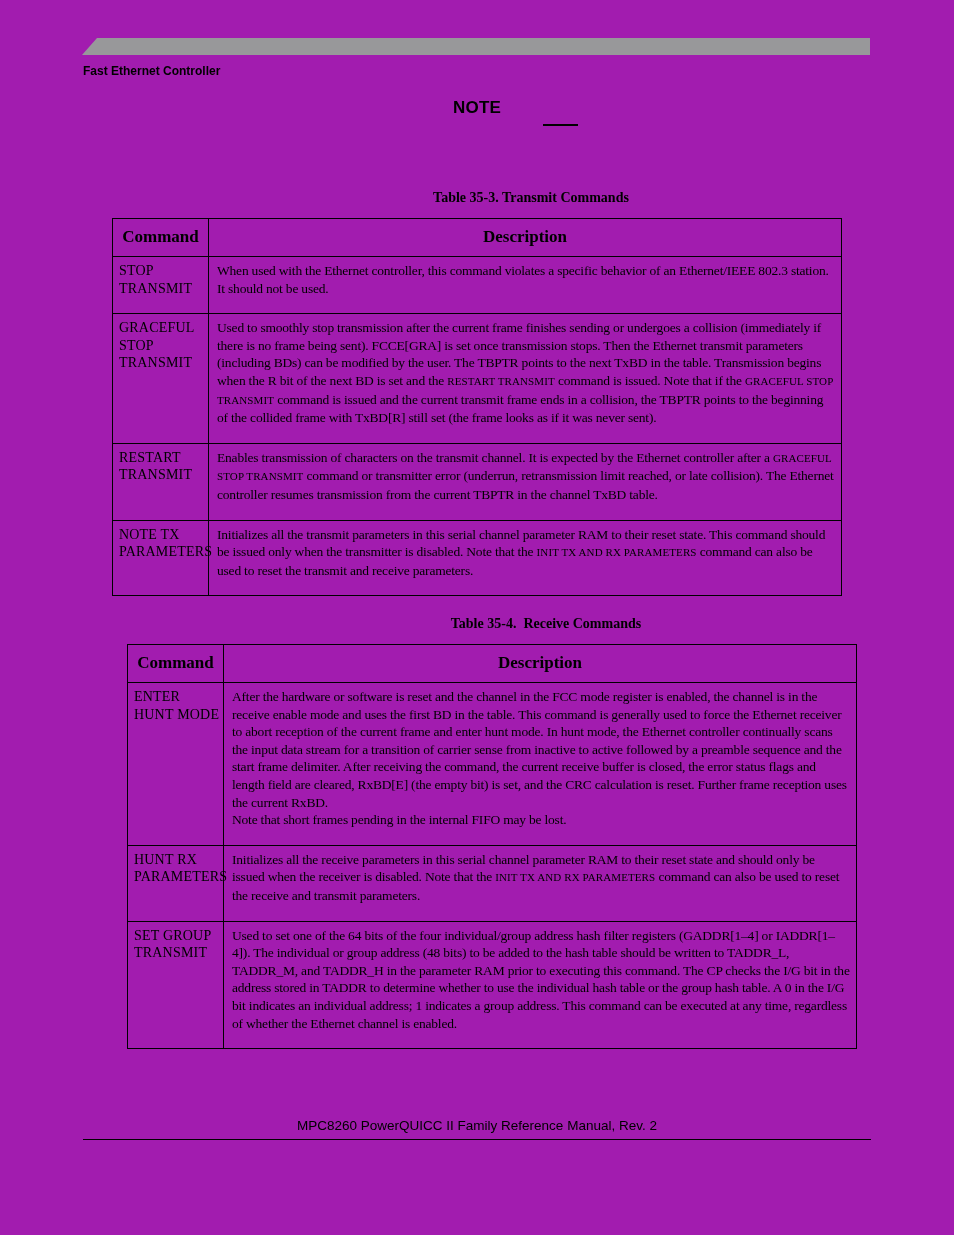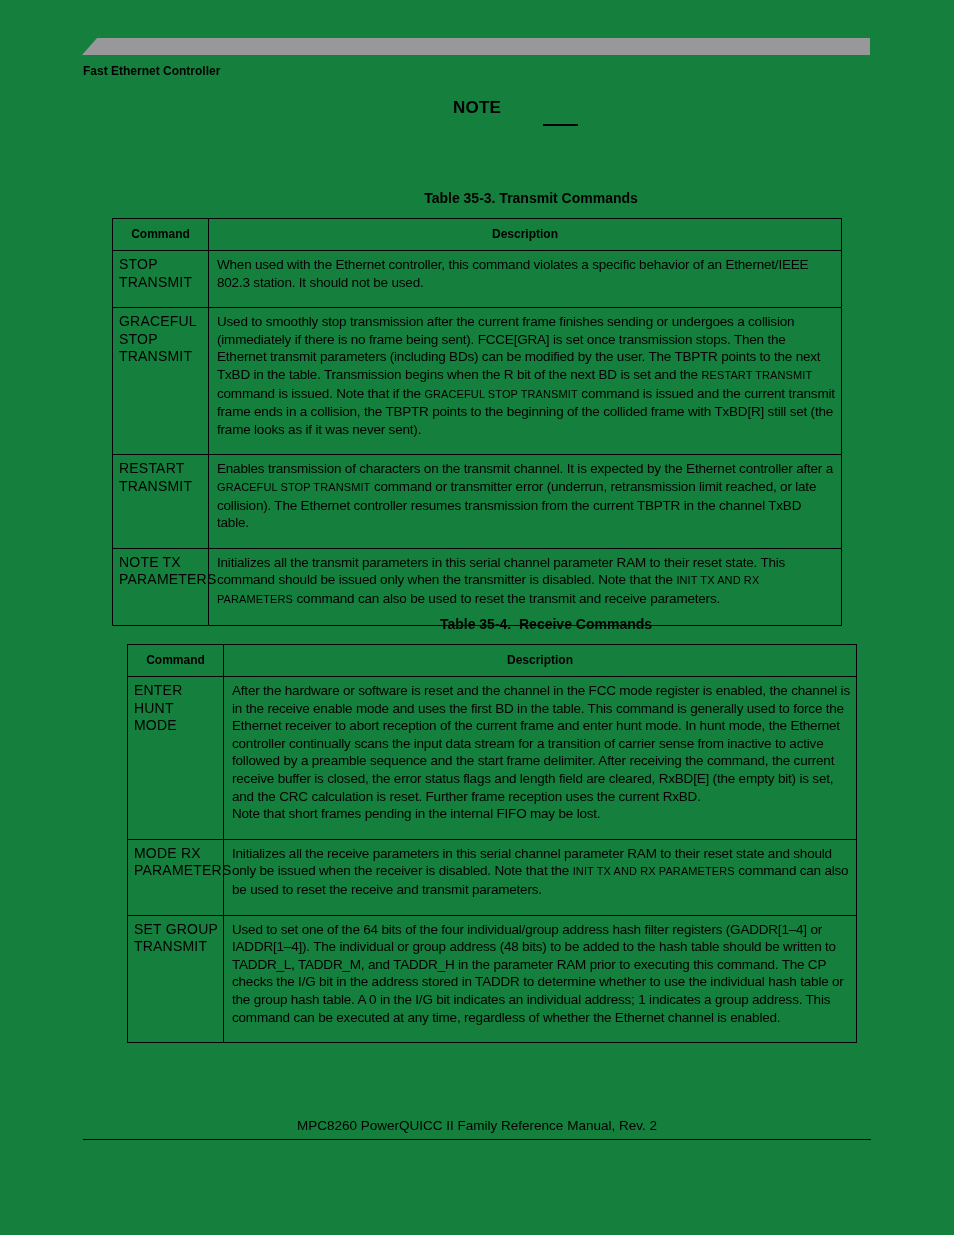--- a/index.html
+++ b/index.html
@@ -1,20 +1,20 @@
 <!DOCTYPE html>
 <html><head>
 <meta charset="utf-8">
 <style>
   html, body { margin: 0; padding: 0; background: #ffffff; }
   .page {
     position: relative;
     width: 954px;
     height: 1235px;
-    background: #15803d;
+    background: #a21caf;
     font-family: "Liberation Sans", sans-serif;
     color: #000;
     overflow: hidden;
   }
 
   
   .header-bar {
     position: absolute;
     left: 82px; top: 38px;
     width: 788px; height: 17px;
@@ -37,21 +37,21 @@
     font-weight: bold;
     letter-spacing: 0.2px;
   }
   .note-rule {
     position: absolute;
     left: 543px; top: 124px;
     width: 35px; height: 0;
     border-top: 2px solid #000;
   }
 
-  .tbl-section { position: absolute; left: 112px; width: 838px; }
+  .tbl-section { position: absolute; left: 112px; width: 838px; font-family: Liberation Serif, serif; }
   .tbl-section-1 { top: 190px; }
   .tbl-section-2 { top: 616px; margin-left: 15px; }
 
   .tbl-title {
     text-align: center;
     font-size: 14px;
     font-weight: bold;
     margin-bottom: 12px;
     white-space: pre;
   }
@@ -60,21 +60,21 @@
     border-collapse: collapse;
     width: 730px;
     table-layout: fixed;
   }
   .cmd-table col.col-cmd { width: 96px; }
   .cmd-table th, .cmd-table td {
     border: 1px solid #000;
     vertical-align: top;
   }
   .cmd-table th {
-    font-size: 12px;
+    font-size: 17px;
     font-weight: bold;
     text-align: center;
     padding: 8px 4px 9px 4px;
     vertical-align: middle;
   }
   .cmd-table td.cmd {
     font-size: 14px;
     line-height: 17.5px;
     padding: 5px 3px 5px 6px;
     letter-spacing: 0.2px;
@@ -172,21 +172,21 @@
           <th>Description</th>
         </tr>
       </thead>
       <tbody>
           <tr>
             <td class="cmd">ENTER HUNT MODE</td>
             <td class="desc"><span>After the hardware or software is reset and the channel in the FCC mode register is enabled, the channel is in the receive enable mode and uses the first BD in the table. This command is generally used to force the Ethernet receiver to abort reception of the current frame and enter hunt mode. In hunt mode, the Ethernet controller continually scans the input data stream for a transition of carrier sense from inactive to active followed by a preamble sequence and the start frame delimiter. After receiving the command, the current receive buffer is closed, the error status flags and length field are cleared, RxBD[E] (the empty bit) is set, and the CRC calculation is reset. Further frame reception uses the current RxBD.
 Note that short frames pending in the internal FIFO may be lost.</span></td>
           </tr>
           <tr>
-            <td class="cmd">MODE RX PARAMETERS</td>
+            <td class="cmd">HUNT RX PARAMETERS</td>
             <td class="desc"><span>Initializes all the receive parameters in this serial channel parameter RAM to their reset state and should only be issued when the receiver is disabled. Note that the </span><span class="sc">INIT TX AND RX PARAMETERS</span><span> command can also be used to reset the receive and transmit parameters.</span></td>
           </tr>
           <tr>
             <td class="cmd">SET GROUP TRANSMIT</td>
             <td class="desc"><span>Used to set one of the 64 bits of the four individual/group address hash filter registers (GADDR[1–4] or IADDR[1–4]). The individual or group address (48 bits) to be added to the hash table should be written to TADDR_L, TADDR_M, and TADDR_H in the parameter RAM prior to executing this command. The CP checks the I/G bit in the address stored in TADDR to determine whether to use the individual hash table or the group hash table. A 0 in the I/G bit indicates an individual address; 1 indicates a group address. This command can be executed at any time, regardless of whether the Ethernet channel is enabled.</span></td>
           </tr>
         </tbody>
     </table>
   </section>
 

